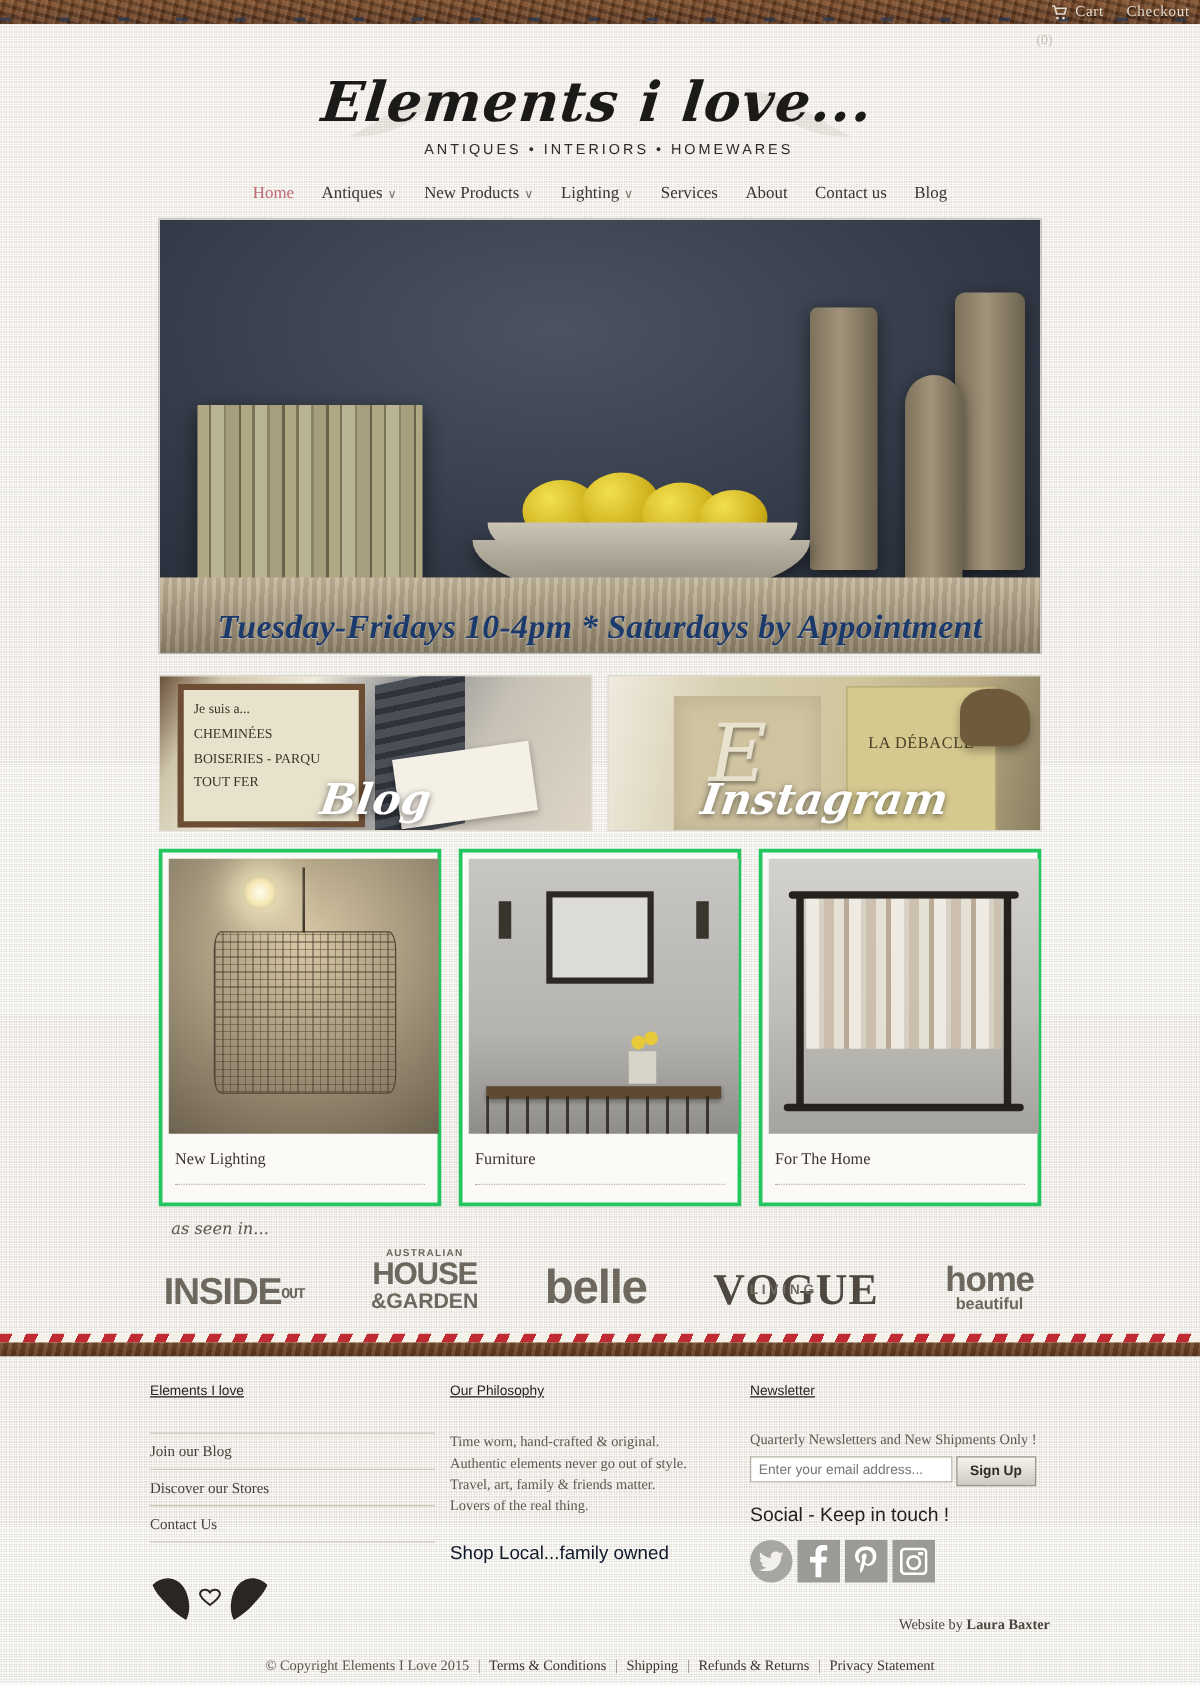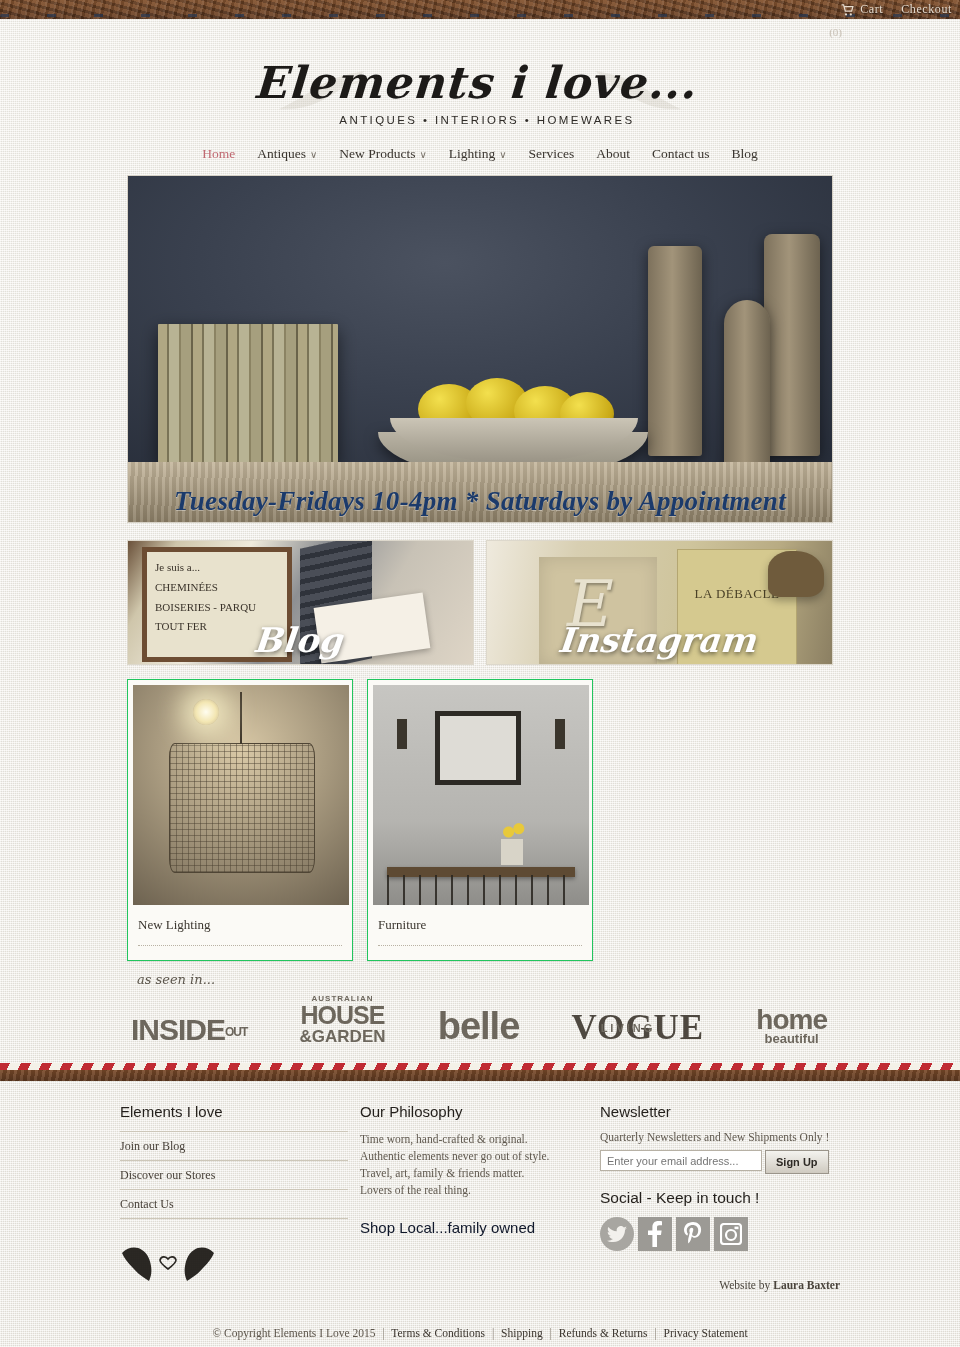--- a/index.html
+++ b/index.html
@@ -132,21 +132,21 @@
   .banner.blog .note { position:absolute; right:46px; bottom:8px; width:110px; height:56px; background:#f5f0e6; transform:rotate(-8deg); box-shadow:0 2px 6px rgba(0,0,0,.3); }
   .banner.insta { background:linear-gradient(100deg,#efeade 0%,#d8cfb2 25%,#cfc59d 55%,#b8ab83 80%,#8b7f62 100%); }
   .banner.insta .bag { position:absolute; left:52px; top:16px; width:118px; height:108px; background:#cfc3a0; box-shadow:inset 0 0 18px rgba(0,0,0,.12); }
   .banner.insta .bag::after { content:"E"; position:absolute; left:28px; top:10px; font-family:"DejaVu Serif", serif; font-style:italic; font-size:64px; color:#e8e2cf; text-shadow:1px 2px 3px rgba(0,0,0,.35); }
   .banner.insta .book { position:absolute; left:190px; top:8px; width:120px; height:117px; background:#d5c98f; border:1px solid #b4a671;
     text-align:center; font-family:"Liberation Serif", serif; color:#4a4127; font-size:13px; padding-top:36px; letter-spacing:.5px; }
   .banner.insta .dog { position:absolute; right:8px; top:10px; width:56px; height:46px; background:#6f5b3c; border-radius:40% 50% 30% 20%; box-shadow:0 4px 8px rgba(0,0,0,.3); }
 
   
   .cards { display:flex; gap:14px; margin-top:14px; }
-  .card { width:226px; background:#fbfaf6; border:1px solid #22c55e; padding:5px 5px 0 5px; box-shadow:0 1px 2px rgba(0,0,0,.06); cursor:pointer; }
+  .card { width:226px; background:#fbfaf6; border:3px solid #22c55e; padding:5px 5px 0 5px; box-shadow:0 1px 2px rgba(0,0,0,.06); cursor:pointer; }
   .card .thumb { width:216px; height:220px; display:block; overflow:hidden; position:relative; }
   .card .cap { height:40px; display:flex; align-items:center; font-family:"Liberation Serif", serif; font-size:13px; color:#3b362f; padding-left:5px; }
   .card .dots { height:1px; border-bottom:1px dotted #b9b2a4; margin:0 5px; }
   .card .foot { height:14px; }
 
   .thumb.lighting { background:radial-gradient(circle at 50% 30%, #d8c8a6 0%, #a89a7f 45%, #6d6250 100%); }
   .cage { position:absolute; left:36px; top:58px; width:146px; height:130px; border:1.5px solid #4f4535;
     background:repeating-linear-gradient(0deg, rgba(70,60,45,.45) 0 1px, transparent 1px 6px),
                repeating-linear-gradient(90deg, rgba(70,60,45,.45) 0 1px, transparent 1px 6px);
     border-radius:6px/14px; }
@@ -169,21 +169,21 @@
   .rack-legR { position:absolute; right:22px; top:30px; width:6px; height:168px; background:#25221d; }
   .rack-base { position:absolute; left:12px; bottom:18px; width:192px; height:6px; background:#25221d; border-radius:3px; }
   .towels { position:absolute; left:30px; top:32px; width:156px; height:120px;
     background:repeating-linear-gradient(90deg,#f0ece3 0 10px,#d8d2c5 10px 14px,#cdbfae 14px 22px,#e7e2d6 22px 30px,#b9a894 30px 34px); opacity:.95; }
 
   
   .asseen { display:flex; align-items:flex-end; justify-content:space-between; margin-top:22px; padding:0 6px 0 4px; height:62px; }
   .asseen-label { font-family:"DejaVu Serif", serif; font-style:italic; font-size:13px; color:#5c564c; position:relative; top:-28px; left:6px; white-space:nowrap; }
   .mag { font-family:"Liberation Sans", sans-serif; font-weight:700; color:#6d675d; text-align:center; line-height:1; }
   .mag.insideout { font-size:30px; letter-spacing:-1px; }
-  .mag.insideout small { font-size:12px; letter-spacing:-1px; display:inline-block; vertical-align:middle; line-height:.9; }
+  .mag.insideout small { font-size:12px; letter-spacing:-1px; display:inline-block; vertical-align:middle; line-height:.9;font-family:Liberation Mono, monospace; }
   .mag.hg { font-size:25px; letter-spacing:-1px; }
   .mag.hg .aus { display:block; font-size:8px; letter-spacing:1px; }
   .mag.hg .gd { display:block; font-size:17px; letter-spacing:0px; }
   .mag.belle { font-family:"Liberation Sans", sans-serif; font-size:38px; letter-spacing:-1px; font-weight:700; }
   .mag.vogue { font-family:"Liberation Serif", serif; font-size:35px; letter-spacing:1px; color:#4e4840; position:relative; }
   .mag.vogue .liv { position:absolute; left:22%; top:38%; font-size:11px; letter-spacing:3px; font-family:"Liberation Sans", sans-serif; color:#6f6a60; }
   .mag.home { font-size:28px; letter-spacing:-1px; }
   .mag.home .bf { display:block; font-size:13px; letter-spacing:0; margin-top:-2px; }
 
   
@@ -193,21 +193,21 @@
   .divider .brownstrip { position:absolute; left:0; right:0; top:7px; height:11px;
     background-image:repeating-linear-gradient(100deg, rgba(255,255,255,.08) 0 3px, rgba(0,0,0,.12) 3px 7px),
       linear-gradient(180deg,#7a4b2a,#5d3820); }
 
   
   .footer { padding-top:22px; }
   .fcols { width:720px; margin:0 auto; display:flex; }
   .fcol1 { width:240px; }
   .fcol2 { width:240px; }
   .fcol3 { width:240px; }
-  .fhead { font-family:"Liberation Sans", sans-serif; font-size:15px; color:#231f1b; margin-bottom:11px; }
+  .fhead { font-family:"Liberation Sans", sans-serif; font-size:11px; color:#231f1b; margin-bottom:27px;text-decoration:underline; }
   .flinks { width:228px; }
   .flink { font-family:"Liberation Serif", serif; font-size:12px; color:#463f37; padding:7px 0 6px 0; border-bottom:1px solid #cdc7b9; cursor:pointer; }
   .flink:first-child { border-top:1px solid #cdc7b9; }
   .phil-line { font-family:"Liberation Serif", serif; font-size:11.5px; color:#5f584e; line-height:1.48; }
   .phil-strong { font-family:"Liberation Sans", sans-serif; font-size:15px; color:#0f172a; margin-top:20px; }
   .nl-sub { font-family:"Liberation Serif", serif; font-size:11.5px; color:#5f584e; margin-bottom:7px; }
   .nl-row { display:flex; align-items:stretch; height:21px; }
   .nl-input { width:162px; height:21px; border:1px solid #b7b1a5; background:#fff; font-family:"Liberation Sans", sans-serif;
     font-size:11px; color:#6d675d; padding:0 6px; outline:none; }
   .nl-btn { height:24px; margin-left:3px; padding:0 10px; border:1px solid #9a948a;
@@ -335,20 +335,32 @@
         <div class="furn-flowers"></div>
         <div class="furn-vase"></div>
         <div class="furn-console"></div>
         <div class="furn-legs"></div>
       </div>
       <div class="cap">Furniture</div>
       <div class="dots"></div>
       <div class="foot"></div>
     </div>
 
+    <div class="card">
+      <div class="thumb home">
+        <div class="rack-top"></div>
+        <div class="rack-legL"></div>
+        <div class="rack-legR"></div>
+        <div class="towels"></div>
+        <div class="rack-base"></div>
+      </div>
+      <div class="cap">For The Home</div>
+      <div class="dots"></div>
+      <div class="foot"></div>
+    </div>
 
   </div>
 
   <div class="asseen">
     <div style="position:relative;">
       <div class="asseen-label">as seen in...</div>
       <div class="mag insideout">
         <span>INSIDE</span><small>OUT</small>
       </div>
     </div>

